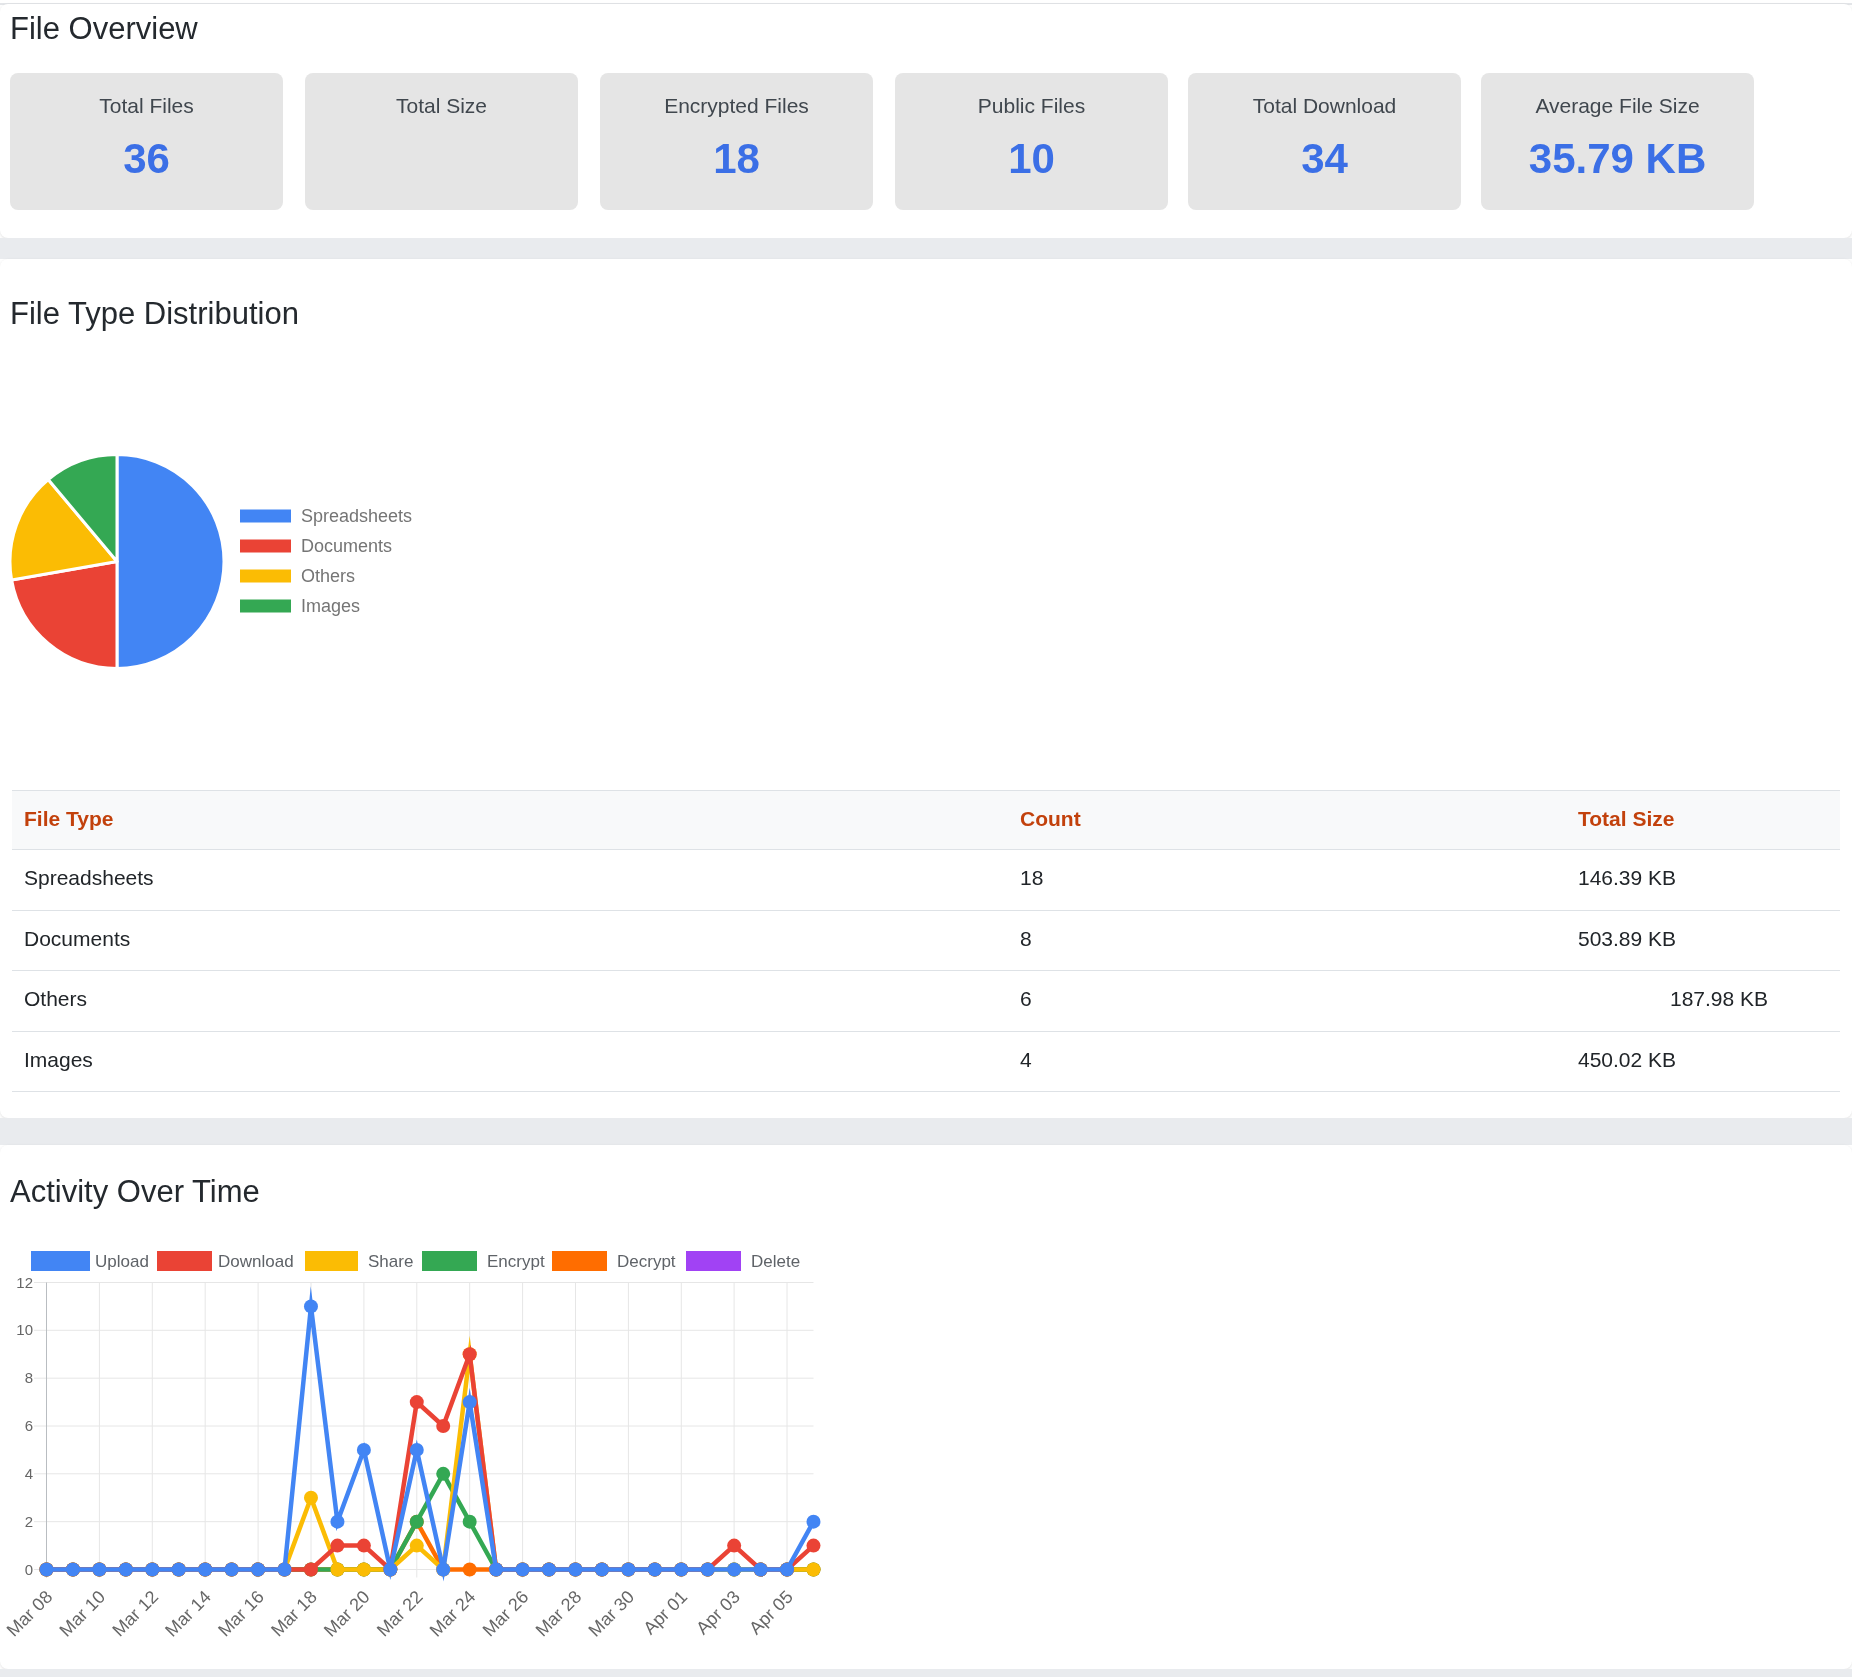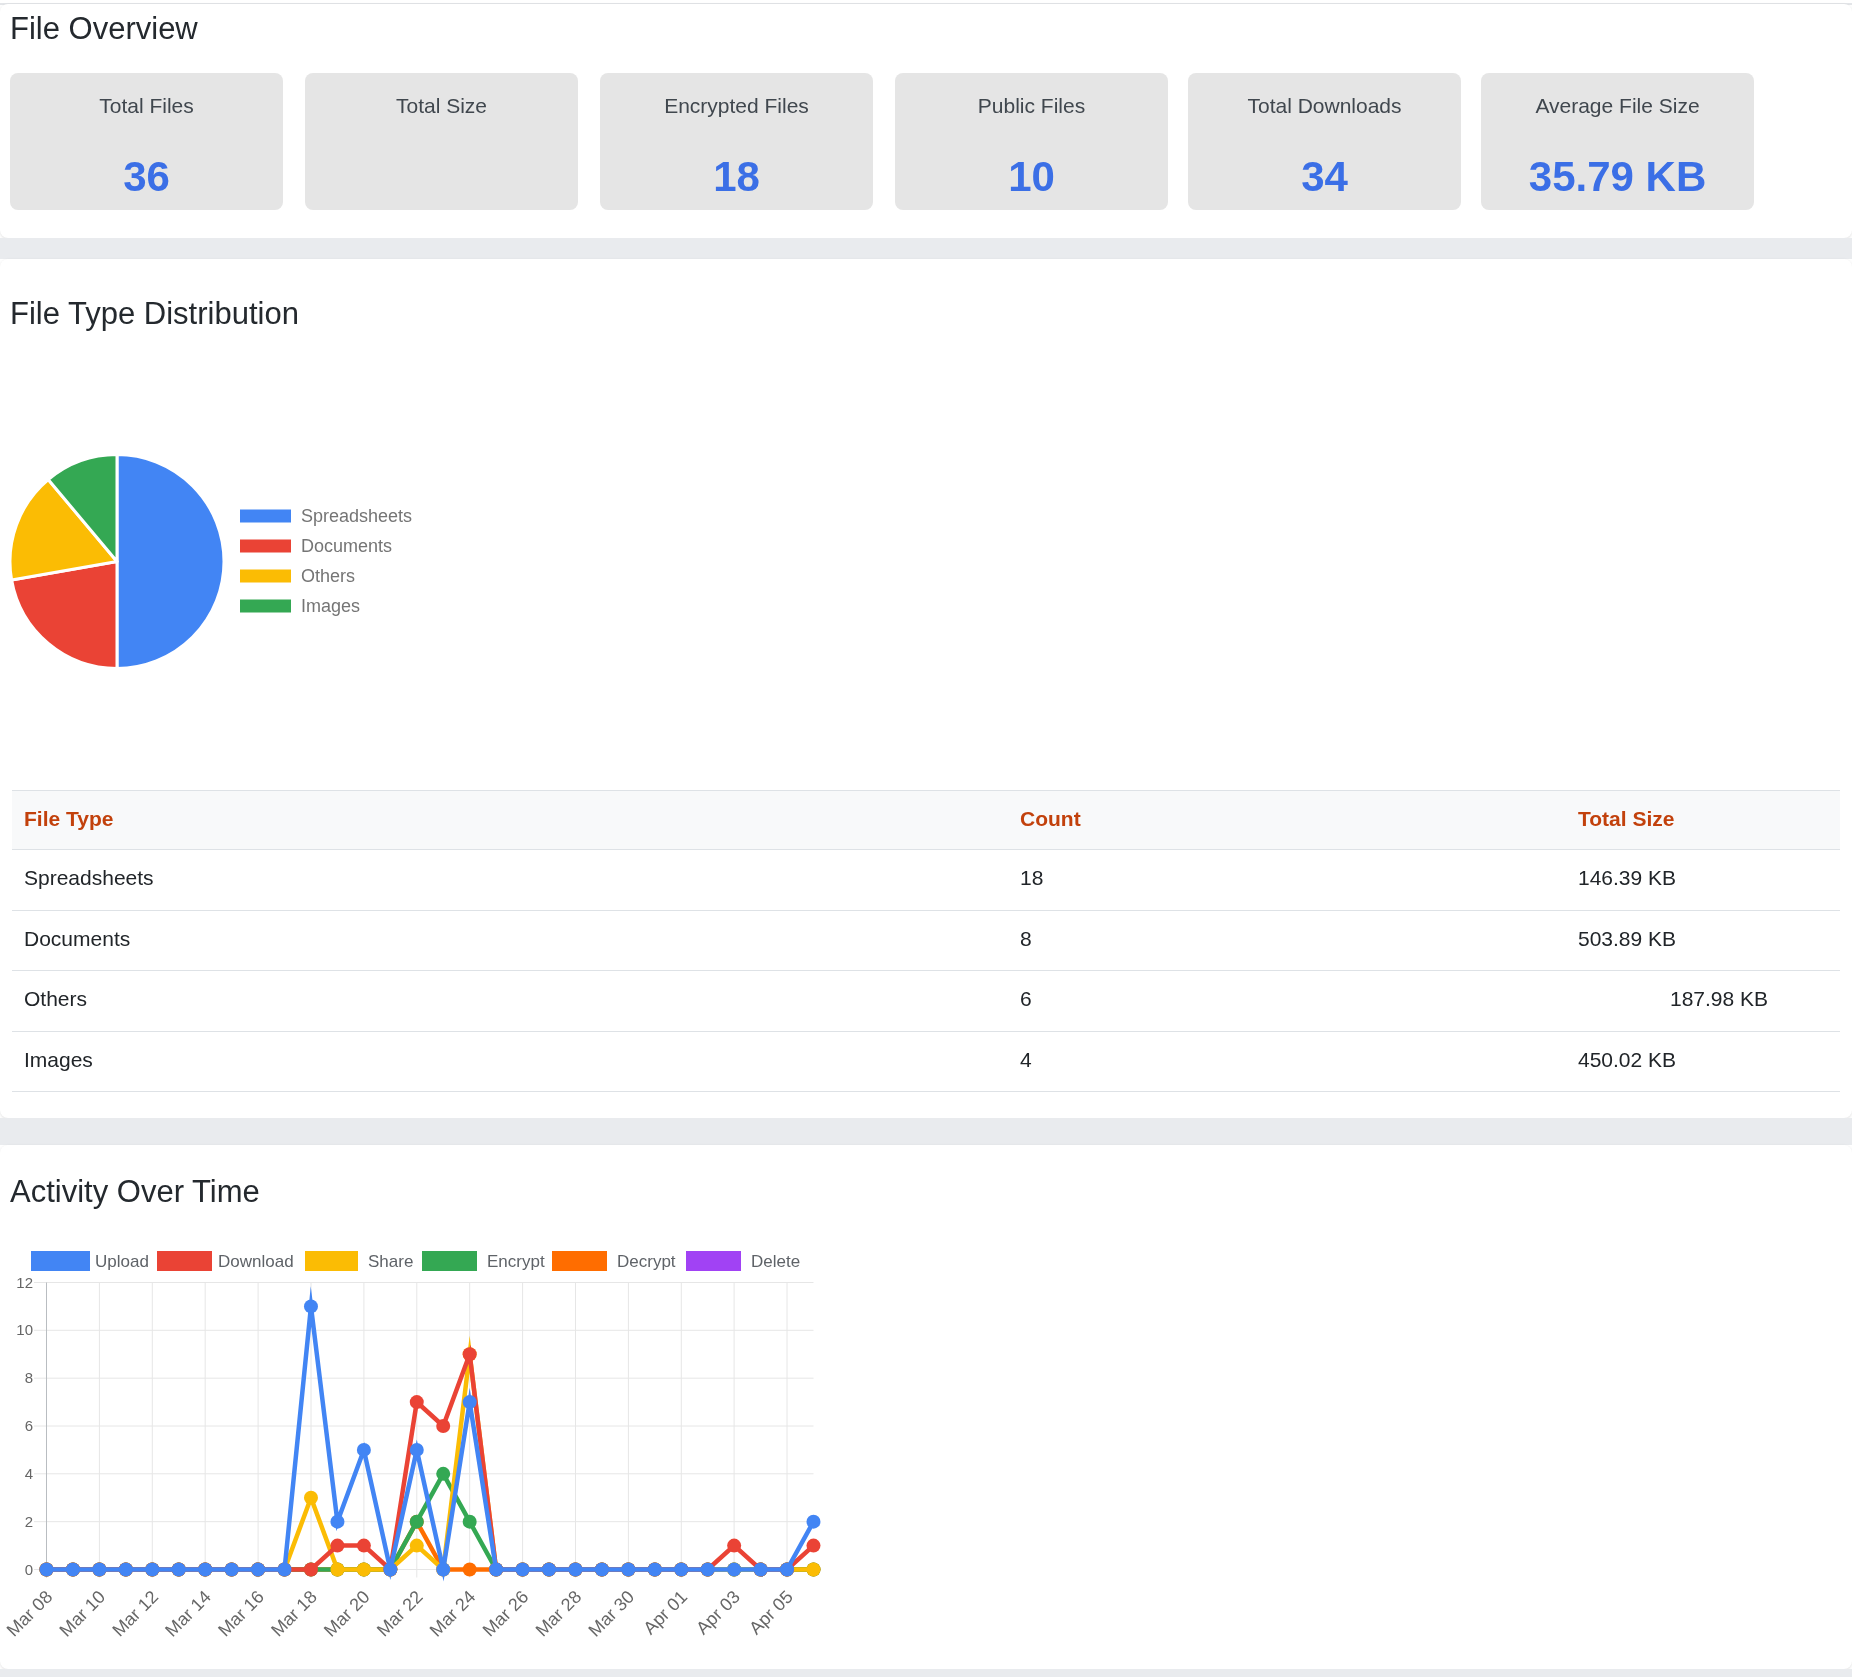--- a/index.html
+++ b/index.html
@@ -7,21 +7,21 @@
     font-family:"Liberation Sans", sans-serif; overflow:hidden; position:relative; }
   .band { position:absolute; left:0; width:1852px; background:#e9ebee; }
   .card { position:absolute; left:0; width:1852px; background:#ffffff; border-radius:8px;
     box-shadow:0 1px 3px rgba(0,0,0,0.12); }
   h1 { position:absolute; left:10px; font-size:31px; font-weight:normal; color:#24292e;
     line-height:36px; letter-spacing:0; }
   .scard { position:absolute; top:73px; width:273px; height:137px; background:#e5e5e5;
     border-radius:8px; }
   .slabel { position:absolute; top:21px; width:100%; text-align:center; font-size:21px;
     color:#40474e; }
-  .sval { position:absolute; top:80px; width:100%; text-align:center; font-size:42px;
+  .sval { position:absolute; top:62px; width:100%; text-align:center; font-size:42px;
     font-weight:bold; color:#3b6fe6; }
   .thead { position:absolute; left:12px; width:1828px; background:#f8f9fa; }
   .tline { position:absolute; left:12px; width:1828px; height:1px; background:#dee2e6; }
   .th { position:absolute; font-size:21px; font-weight:bold; color:#c2410c; line-height:26px; }
   .td { position:absolute; font-size:21px; color:#212529; line-height:26px; }
   svg { position:absolute; left:0; top:0; }
 </style>
 </head>
 <body>
   <div class="band" style="top:3px;height:2px;background:#e3e5e8"></div>
@@ -42,21 +42,21 @@
   </div>
 <div class="scard" style="left:600px">
     <div class="slabel">Encrypted Files</div>
     <div class="sval">18</div>
   </div>
 <div class="scard" style="left:895px">
     <div class="slabel">Public Files</div>
     <div class="sval">10</div>
   </div>
 <div class="scard" style="left:1188px">
-    <div class="slabel">Total Downloads</div>
+    <div class="slabel">Total Download</div>
     <div class="sval">34</div>
   </div>
 <div class="scard" style="left:1481px">
     <div class="slabel">Average File Size</div>
     <div class="sval">35.79 KB</div>
   </div>
 
   <h1 style="top:296px">File Type Distribution</h1>
   <svg width="1852" height="1677" viewBox="0 0 1852 1677">
     <path d="M117.0 561.5 L117.00 454.50 A107.0 107.0 0 0 1 117.00 668.50 Z" fill="#4285F4" stroke="#ffffff" stroke-width="3" stroke-linejoin="round"></path>

